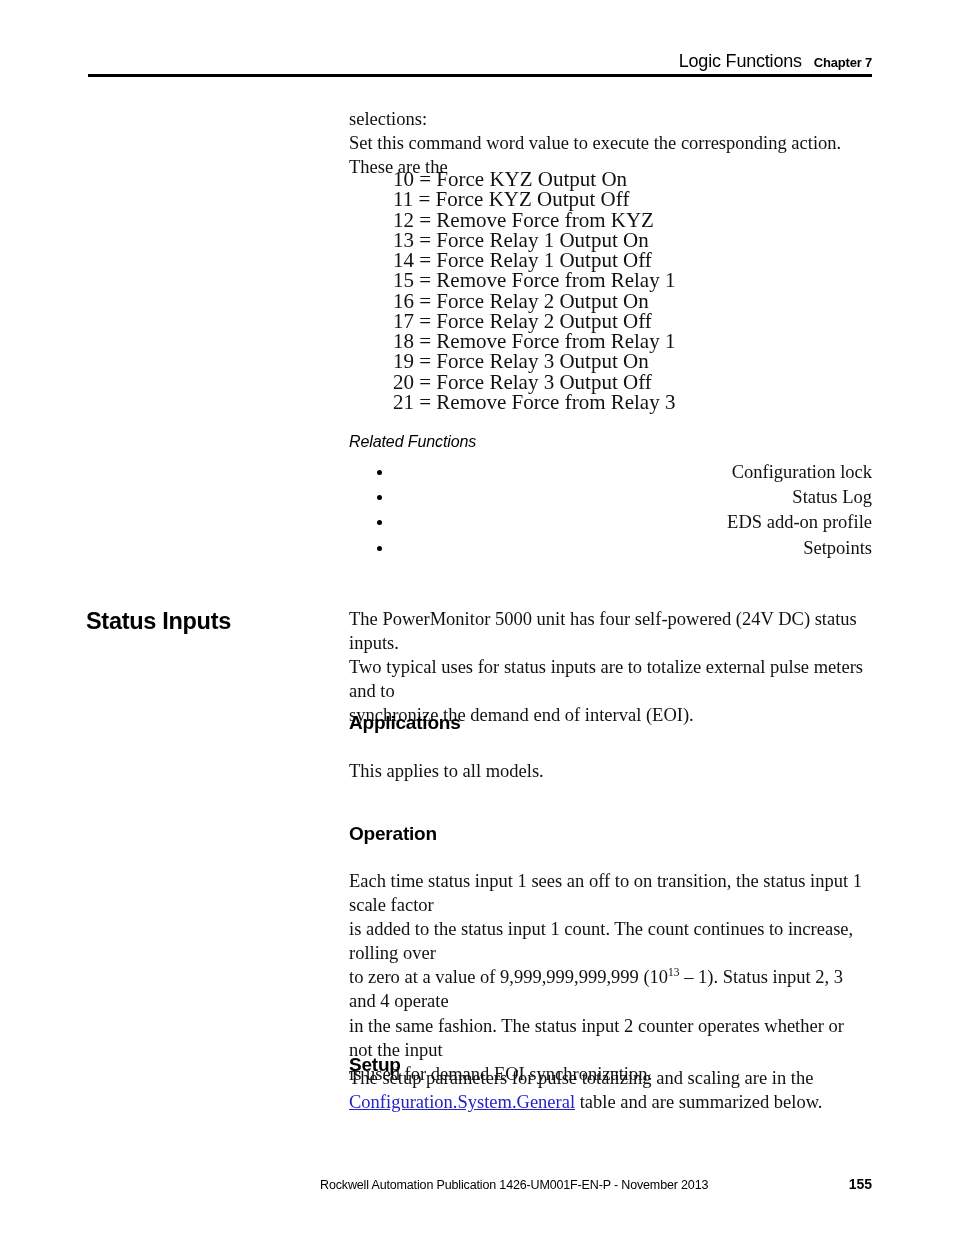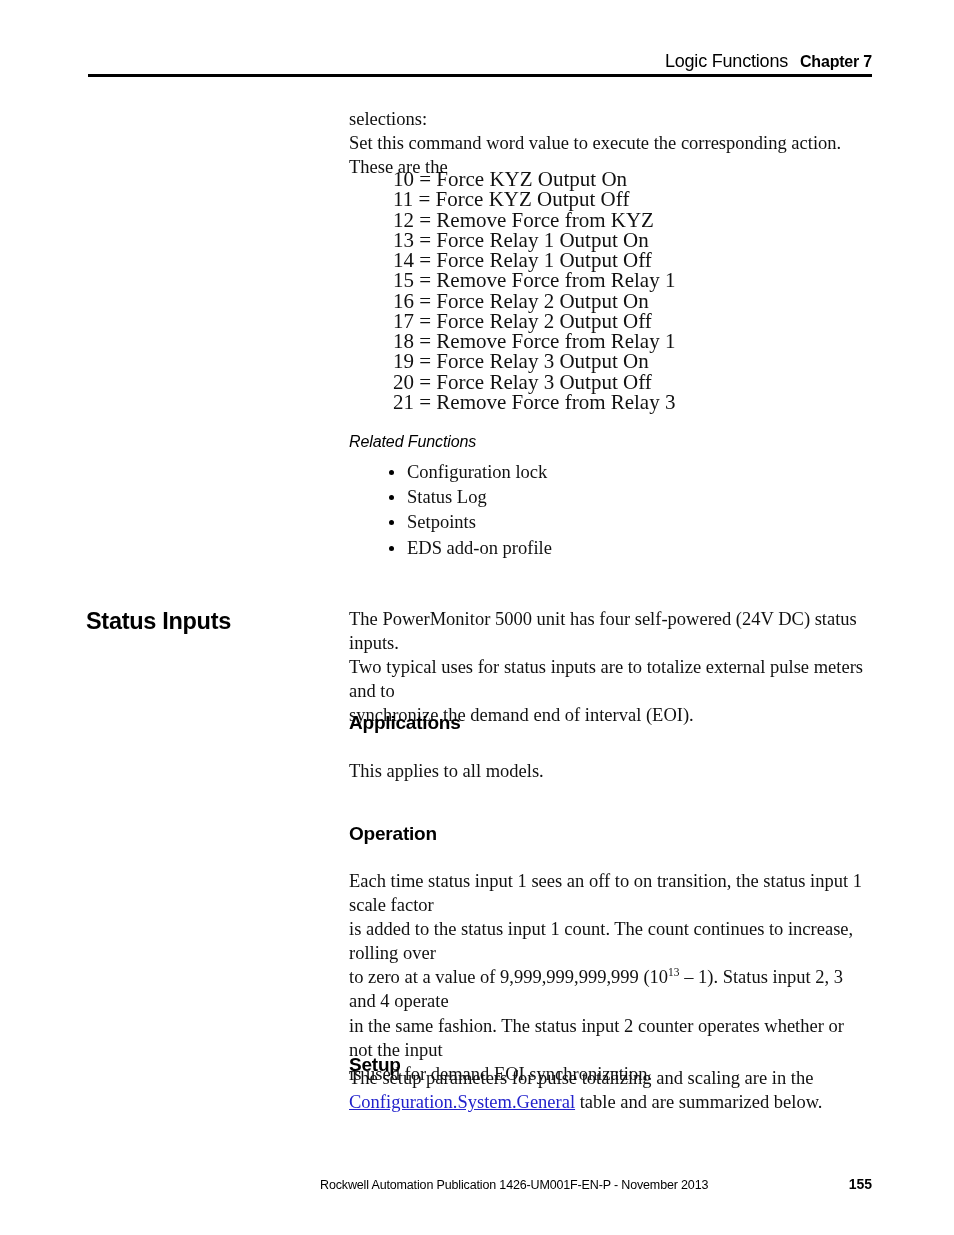--- a/index.html
+++ b/index.html
@@ -33,21 +33,21 @@
     font-size: 12.5px;
     letter-spacing: -0.2px;
     color: #000000;
   }
   .header-chapter-label {
     font-size: 18px;
     color: #000;
   }
   .header-chapter {
     font-weight: bold;
-    font-size: 16px;
+    font-size: 13px;
     margin-left: 12px;
   }
   .header-rule {
     position: absolute;
     left: 88px;
     top: 74px;
     width: 784px;
     height: 3px;
     background: #000000;
   }
@@ -111,22 +111,23 @@
     font-family: "Liberation Serif", "DejaVu Serif", serif;
     font-size: 21px;
     line-height: 20.25px;
     white-space: nowrap;
     color: #111;
   }
 
   
   .bullet-list {
     list-style: none;
-    margin: 12px;
+    margin: 0;
     padding: 0;
+    text-align: right;
   }
   .bullet-list li {
     position: relative;
     padding-left: 46px;
     font-family: "Liberation Serif", "DejaVu Serif", serif;
     font-size: 18.5px;
     line-height: 25.2px;
     color: #111;
     white-space: nowrap;
   }
@@ -213,25 +214,25 @@
     <li>
       <span class="bullet-dot"></span>
       <span>Configuration lock</span>
     </li>
     <li>
       <span class="bullet-dot"></span>
       <span>Status Log</span>
     </li>
     <li>
       <span class="bullet-dot"></span>
+      <span>EDS add-on profile</span>
+    </li>
+    <li>
+      <span class="bullet-dot"></span>
       <span>Setpoints</span>
-    </li>
-    <li>
-      <span class="bullet-dot"></span>
-      <span>EDS add-on profile</span>
     </li>
   </ul>
 </div>
 
 <div class="margin-col" style="top:608px;">
   <div class="h1-margin">Status Inputs</div>
 </div>
 
 <div class="body-col" style="top:607px;">
   <p class="body">The PowerMonitor 5000 unit has four self-powered (24V DC) status inputs.</p>

